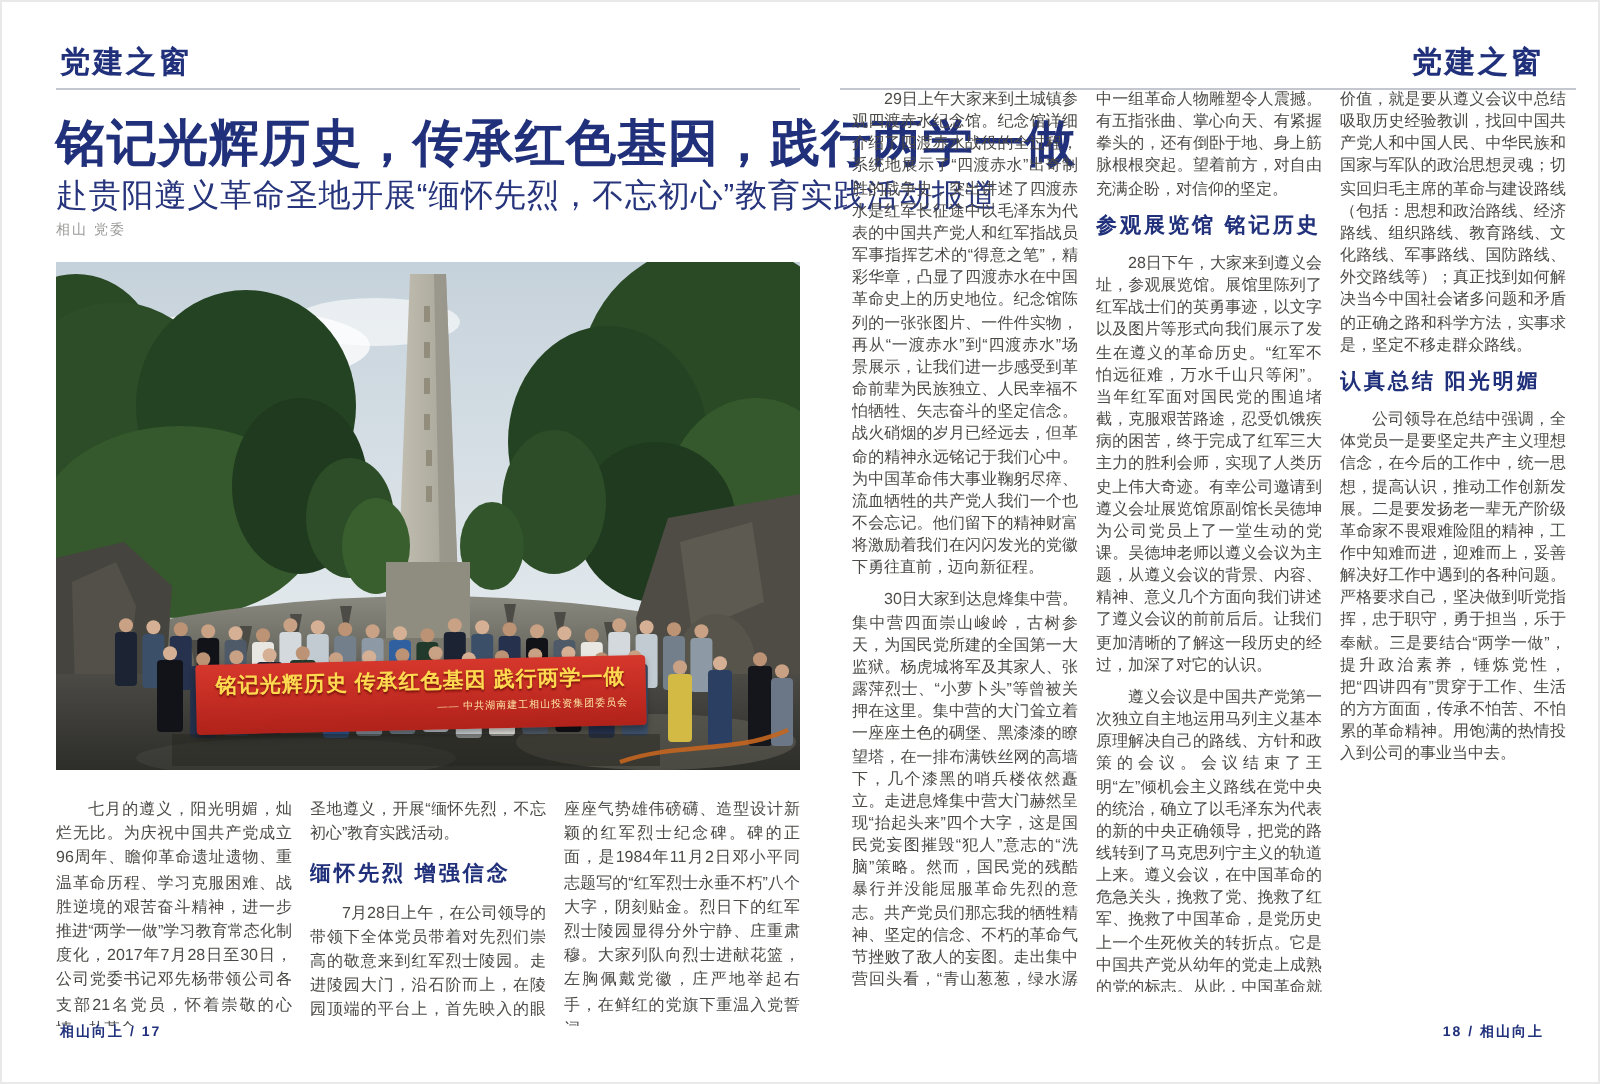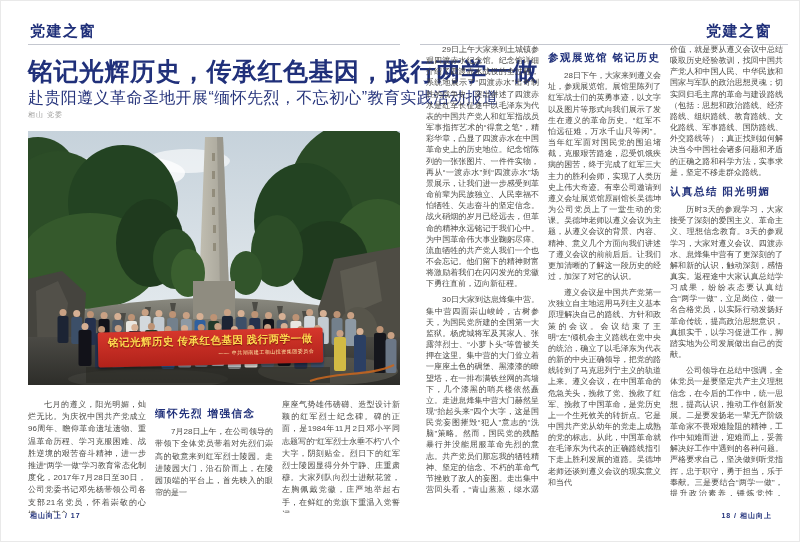--- a/index.html
+++ b/index.html
@@ -231,44 +231,45 @@
     <div class="banner-l1">铭记光辉历史  传承红色基因  践行两学一做</div>
     <div class="banner-l2">—— 中共湖南建工相山投资集团委员会</div>
   </div>
 </div>
 
 <div class="abs cols cols-left" style="left:28px;top:399px;width:372px;height:114px;">
   <div class="col">
       <div class="para indent">七月的遵义，阳光明媚，灿烂无比。为庆祝中国共产党成立96周年、瞻仰革命遗址遗物、重温革命历程、学习克服困难、战胜逆境的艰苦奋斗精神，进一步推进“两学一做”学习教育常态化制度化，2017年7月28日至30日，公司党委书记邓先杨带领公司各支部21名党员，怀着崇敬的心情，赴革命</div>
     </div>
   <div class="col">
+      <div class="para">圣地遵义，开展“缅怀先烈，不忘初心”教育实践活动。</div>
       <div class="col-heading">缅怀先烈 增强信念</div>
       <div class="para indent">7月28日上午，在公司领导的带领下全体党员带着对先烈们崇高的敬意来到红军烈士陵园。走进陵园大门，沿石阶而上，在陵园顶端的平台上，首先映入的眼帘的是一</div>
     </div>
   <div class="col">
       <div class="para">座座气势雄伟磅礴、造型设计新颖的红军烈士纪念碑。碑的正面，是1984年11月2日邓小平同志题写的“红军烈士永垂不朽”八个大字，阴刻贴金。烈日下的红军烈士陵园显得分外宁静、庄重肃穆。大家列队向烈士进献花篮，左胸佩戴党徽，庄严地举起右手，在鲜红的党旗下重温入党誓词。</div>
     </div>
 </div>
 
 <div class="abs footer" style="left:30px;top:511px;">相山向上 / 17</div>
 
 <div class="abs kicker" style="left:420px;top:22px;width:352px;text-align:right;">党建之窗</div>
 <div class="abs rule" style="left:420px;top:44px;width:368px;"></div>
 
 <div class="abs cols cols-right" style="left:426px;top:44px;width:357px;height:452px;">
   <div class="col">
       <div class="para indent">29日上午大家来到土城镇参观四渡赤水纪念馆。纪念馆详细介绍了四渡赤水战役的全过程，系统地展示了“四渡赤水”出奇制胜的战争史，突出讲述了四渡赤水是红军长征途中以毛泽东为代表的中国共产党人和红军指战员军事指挥艺术的“得意之笔”，精彩华章，凸显了四渡赤水在中国革命史上的历史地位。纪念馆陈列的一张张图片、一件件实物，再从“一渡赤水”到“四渡赤水”场景展示，让我们进一步感受到革命前辈为民族独立、人民幸福不怕牺牲、矢志奋斗的坚定信念。战火硝烟的岁月已经远去，但革命的精神永远铭记于我们心中。为中国革命伟大事业鞠躬尽瘁、流血牺牲的共产党人我们一个也不会忘记。他们留下的精神财富将激励着我们在闪闪发光的党徽下勇往直前，迈向新征程。</div>
       <div class="para indent">30日大家到达息烽集中营。集中营四面崇山峻岭，古树参天，为国民党所建的全国第一大监狱。杨虎城将军及其家人、张露萍烈士、“小萝卜头”等曾被关押在这里。集中营的大门耸立着一座座土色的碉堡、黑漆漆的瞭望塔，在一排布满铁丝网的高墙下，几个漆黑的哨兵楼依然矗立。走进息烽集中营大门赫然呈现“抬起头来”四个大字，这是国民党妄图摧毁“犯人”意志的“洗脑”策略。然而，国民党的残酷暴行并没能屈服革命先烈的意志。共产党员们那忘我的牺牲精神、坚定的信念、不朽的革命气节挫败了敌人的妄图。走出集中营回头看，“青山葱葱，绿水潺潺”，大伙不禁为这秀丽景色感叹，同样也无法与所听、所见之事放在一起。广场</div>
     </div>
   <div class="col">
+      <div class="para">中一组革命人物雕塑令人震撼。有五指张曲、掌心向天、有紧握拳头的，还有倒卧于地、身上筋脉根根突起。望着前方，对自由充满企盼，对信仰的坚定。</div>
       <div class="col-heading">参观展览馆 铭记历史</div>
       <div class="para indent">28日下午，大家来到遵义会址，参观展览馆。展馆里陈列了红军战士们的英勇事迹，以文字以及图片等形式向我们展示了发生在遵义的革命历史。“红军不怕远征难，万水千山只等闲”。当年红军面对国民党的围追堵截，克服艰苦路途，忍受饥饿疾病的困苦，终于完成了红军三大主力的胜利会师，实现了人类历史上伟大奇迹。有幸公司邀请到遵义会址展览馆原副馆长吴德坤为公司党员上了一堂生动的党课。吴德坤老师以遵义会议为主题，从遵义会议的背景、内容、精神、意义几个方面向我们讲述了遵义会议的前前后后。让我们更加清晰的了解这一段历史的经过，加深了对它的认识。</div>
       <div class="para indent">遵义会议是中国共产党第一次独立自主地运用马列主义基本原理解决自己的路线、方针和政策的会议。会议结束了王明“左”倾机会主义路线在党中央的统治，确立了以毛泽东为代表的新的中央正确领导，把党的路线转到了马克思列宁主义的轨道上来。遵义会议，在中国革命的危急关头，挽救了党、挽救了红军、挽救了中国革命，是党历史上一个生死攸关的转折点。它是中国共产党从幼年的党走上成熟的党的标志。从此，中国革命就在毛泽东为代表的正确路线指引下走上胜利发展的道路。吴德坤老师还谈到遵义会议的现实意义和当代</div>
     </div>
   <div class="col">
       <div class="para">价值，就是要从遵义会议中总结吸取历史经验教训，找回中国共产党人和中国人民、中华民族和国家与军队的政治思想灵魂；切实回归毛主席的革命与建设路线（包括：思想和政治路线、经济路线、组织路线、教育路线、文化路线、军事路线、国防路线、外交路线等）；真正找到如何解决当今中国社会诸多问题和矛盾的正确之路和科学方法，实事求是，坚定不移走群众路线。</div>
       <div class="col-heading">认真总结 阳光明媚</div>
-      <div class="para indent">历时3天的参观学习，大家接受了深刻的爱国主义、革命主义、理想信念教育。3天的参观学习，大家对遵义会议、四渡赤水、息烽集中营有了更深刻的了解和新的认识，触动深刻，感悟真实。返程途中大家认真总结学习成果，纷纷表态要认真结合“两学一做”，立足岗位，做一名合格党员，以实际行动发扬好革命传统，提高政治思想意识，真抓实干，以学习促进工作，脚踏实地为公司发展做出自己的贡献。</div>
       <div class="para indent">公司领导在总结中强调，全体党员一是要坚定共产主义理想信念，在今后的工作中，统一思想，提高认识，推动工作创新发展。二是要发扬老一辈无产阶级革命家不畏艰难险阻的精神，工作中知难而进，迎难而上，妥善解决好工作中遇到的各种问题。严格要求自己，坚决做到听党指挥，忠于职守，勇于担当，乐于奉献。三是要结合“两学一做”，提升政治素养，锤炼党性，把“四讲四有”贯穿于工作、生活的方方面面，传承不怕苦、不怕累的革命精神。用饱满的热情投入到公司的事业当中去。</div>
     </div>
 </div>
 
 <div class="abs footer" style="left:426px;top:511px;width:346px;text-align:right;">18 / 相山向上</div>
 
 </body></html>

